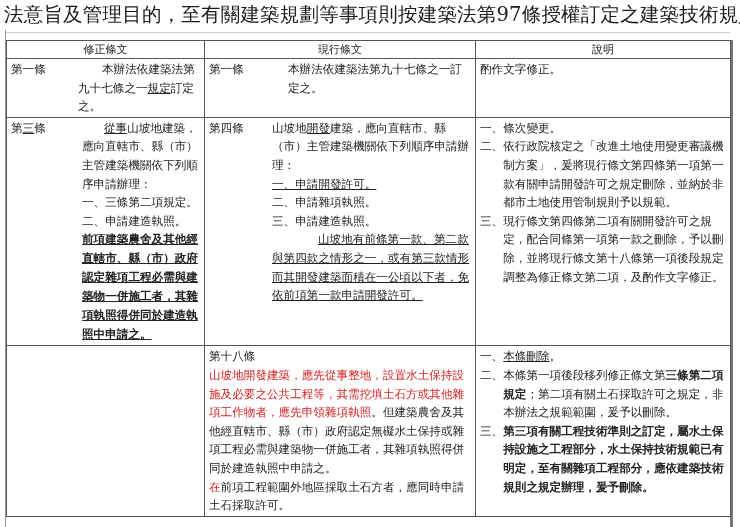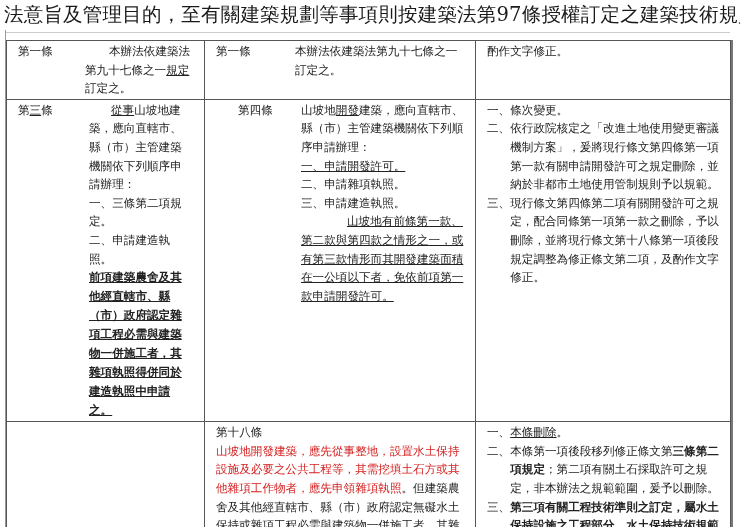--- a/index.html
+++ b/index.html
@@ -5,21 +5,21 @@
   html, body { margin:0; padding:0; background:#ffffff; }
   body { width:740px; height:527px; overflow:hidden; position:relative;
          font-family:"DejaVu Serif","Liberation Serif",serif; color:#222; }
   .top-line { position:absolute; left:4px; top:2px; width:740px; font-size:19.5px; line-height:26px;
               white-space:nowrap; letter-spacing:0.2px; color:#1a1a1a; }
   .left-rule { position:absolute; left:5px; top:30px; width:1px; height:497px; background:#999; }
   .right-rule { position:absolute; left:730px; top:40px; width:3px; height:487px; background:#777; }
   .top-rule { position:absolute; left:5px; top:32px; width:725px; height:1px; background:#ccc; }
   table.cmp { position:absolute; left:6px; top:40px; width:724px; border-collapse:collapse; table-layout:fixed;
               font-size:11.6px; line-height:18.6px; }
-  table.cmp td, table.cmp th { border:1px solid #555; vertical-align:top; padding:1px 11px; }
+  table.cmp td, table.cmp th { border:1px solid #555; vertical-align:top; padding:1px 4px; }
   table.cmp th { font-weight:normal; text-align:center; height:17px; padding:0 3px; line-height:17px; font-size:11px; }
   .col1 { width:198px; } .col2 { width:271px; } .col3 { width:255px; }
   .art { display:flex; }
   .art-no { flex:0 0 auto; white-space:nowrap; }
   .art-body { flex:1 1 auto;margin-left:19px; }
   .u { text-decoration:underline; }
   .bold-u { font-weight:bold; text-decoration:underline; }
   .red { color:#d42020; }
   .bold { font-weight:bold; }
   .li { display:flex; }
@@ -35,20 +35,25 @@
 <div class="left-rule"></div>
 <div class="right-rule"></div>
 
 <table class="cmp">
   <colgroup>
       <col class="col1">
       <col class="col2">
       <col class="col3">
     </colgroup>
   <tbody>
+      <tr>
+    <th>修正條文</th>
+    <th>現行條文</th>
+    <th>說明</th>
+  </tr>
 
   <tr style="height:50px;">
     <td>
       <div class="art">
         <span class="art-no" style="width:48px;">第一條</span>
         <span class="art-body" style="text-indent:24px;"><span>本辦法依建築法第九十七條之一</span><span class="u">規定</span><span>訂定之。</span></span>
       </div>
     </td>
     <td>
       <div class="art">
@@ -66,21 +71,21 @@
         <span class="art-body">
           <div style="text-indent:22px;"><span class="u">從事</span><span>山坡地建築，應向直轄市、縣（市）主管建築機關依下列順序申請辦理：</span></div>
           <div>一、三條第二項規定。</div>
           <div>二、申請建造執照。</div>
           <div class="bold-u" style="line-height:19px;">前項建築農舍及其他經直轄市、縣（市）政府認定雜項工程必需與建築物一併施工者，其雜項執照得併同於建造執照中申請之。</div>
         </span>
       </div>
     </td>
     <td>
       <div class="art">
-        <span class="art-no" style="width:44px;margin-left:22px;">第四條</span>
+        <span class="art-no" style="width:44px;">第四條</span>
         <span class="art-body">
           <div><span>山坡地</span><span class="u">開發</span><span>建築，應向直轄市、縣（市）主管建築機關依下列順序申請辦理：</span></div>
           <div><span class="u">一、申請開發許可。</span></div>
           <div>二、申請雜項執照。</div>
           <div>三、申請建造執照。</div>
           <div class="u" style="text-indent:46px;">山坡地有前條第一款、第二款與第四款之情形之一，或有第三款情形而其開發建築面積在一公頃以下者，免依前項第一款申請開發許可。</div>
         </span>
       </div>
     </td>
     <td>

